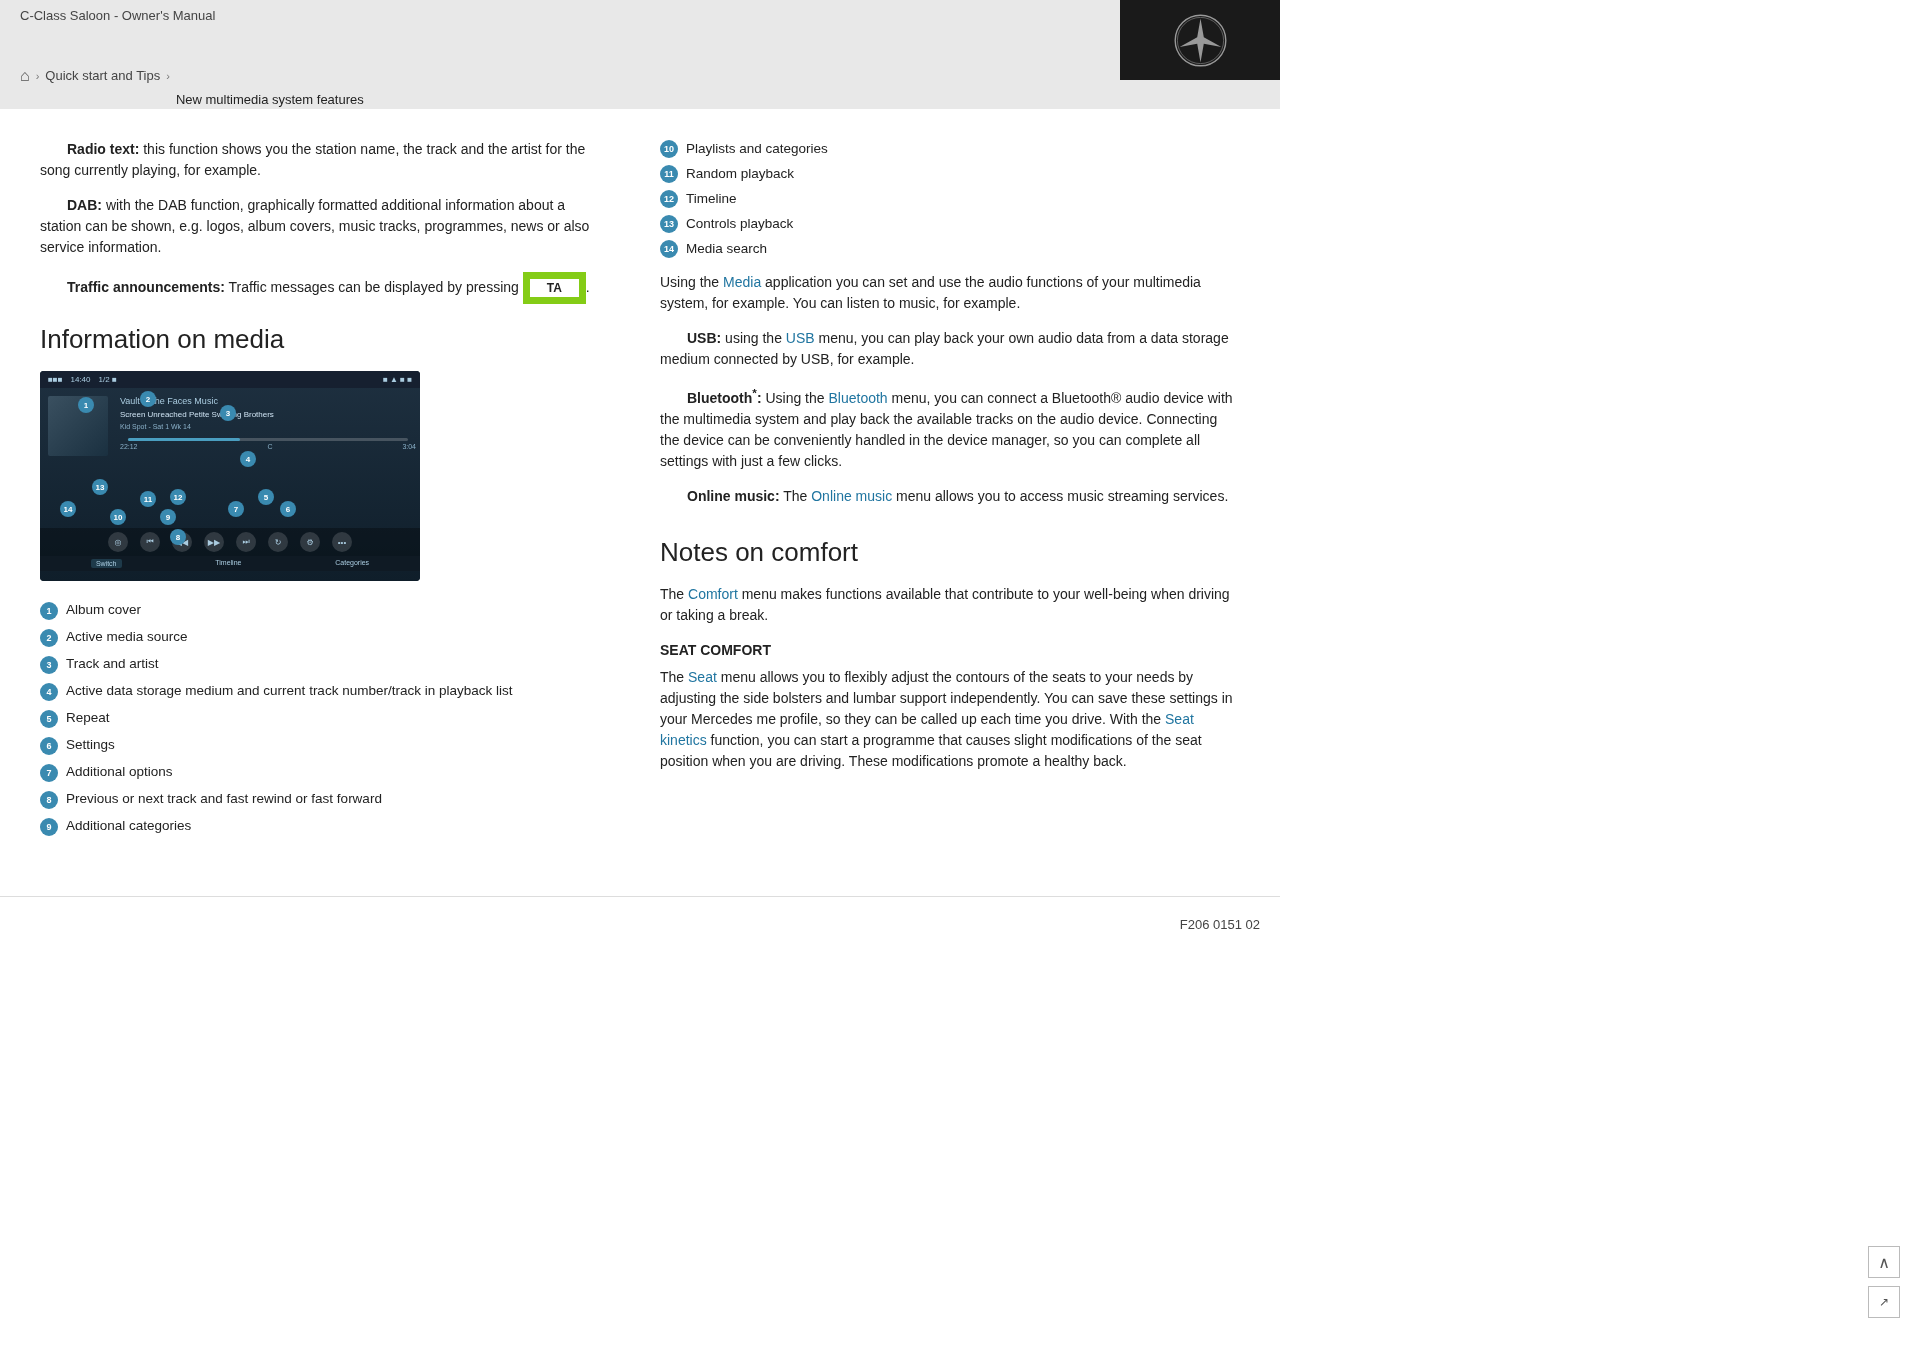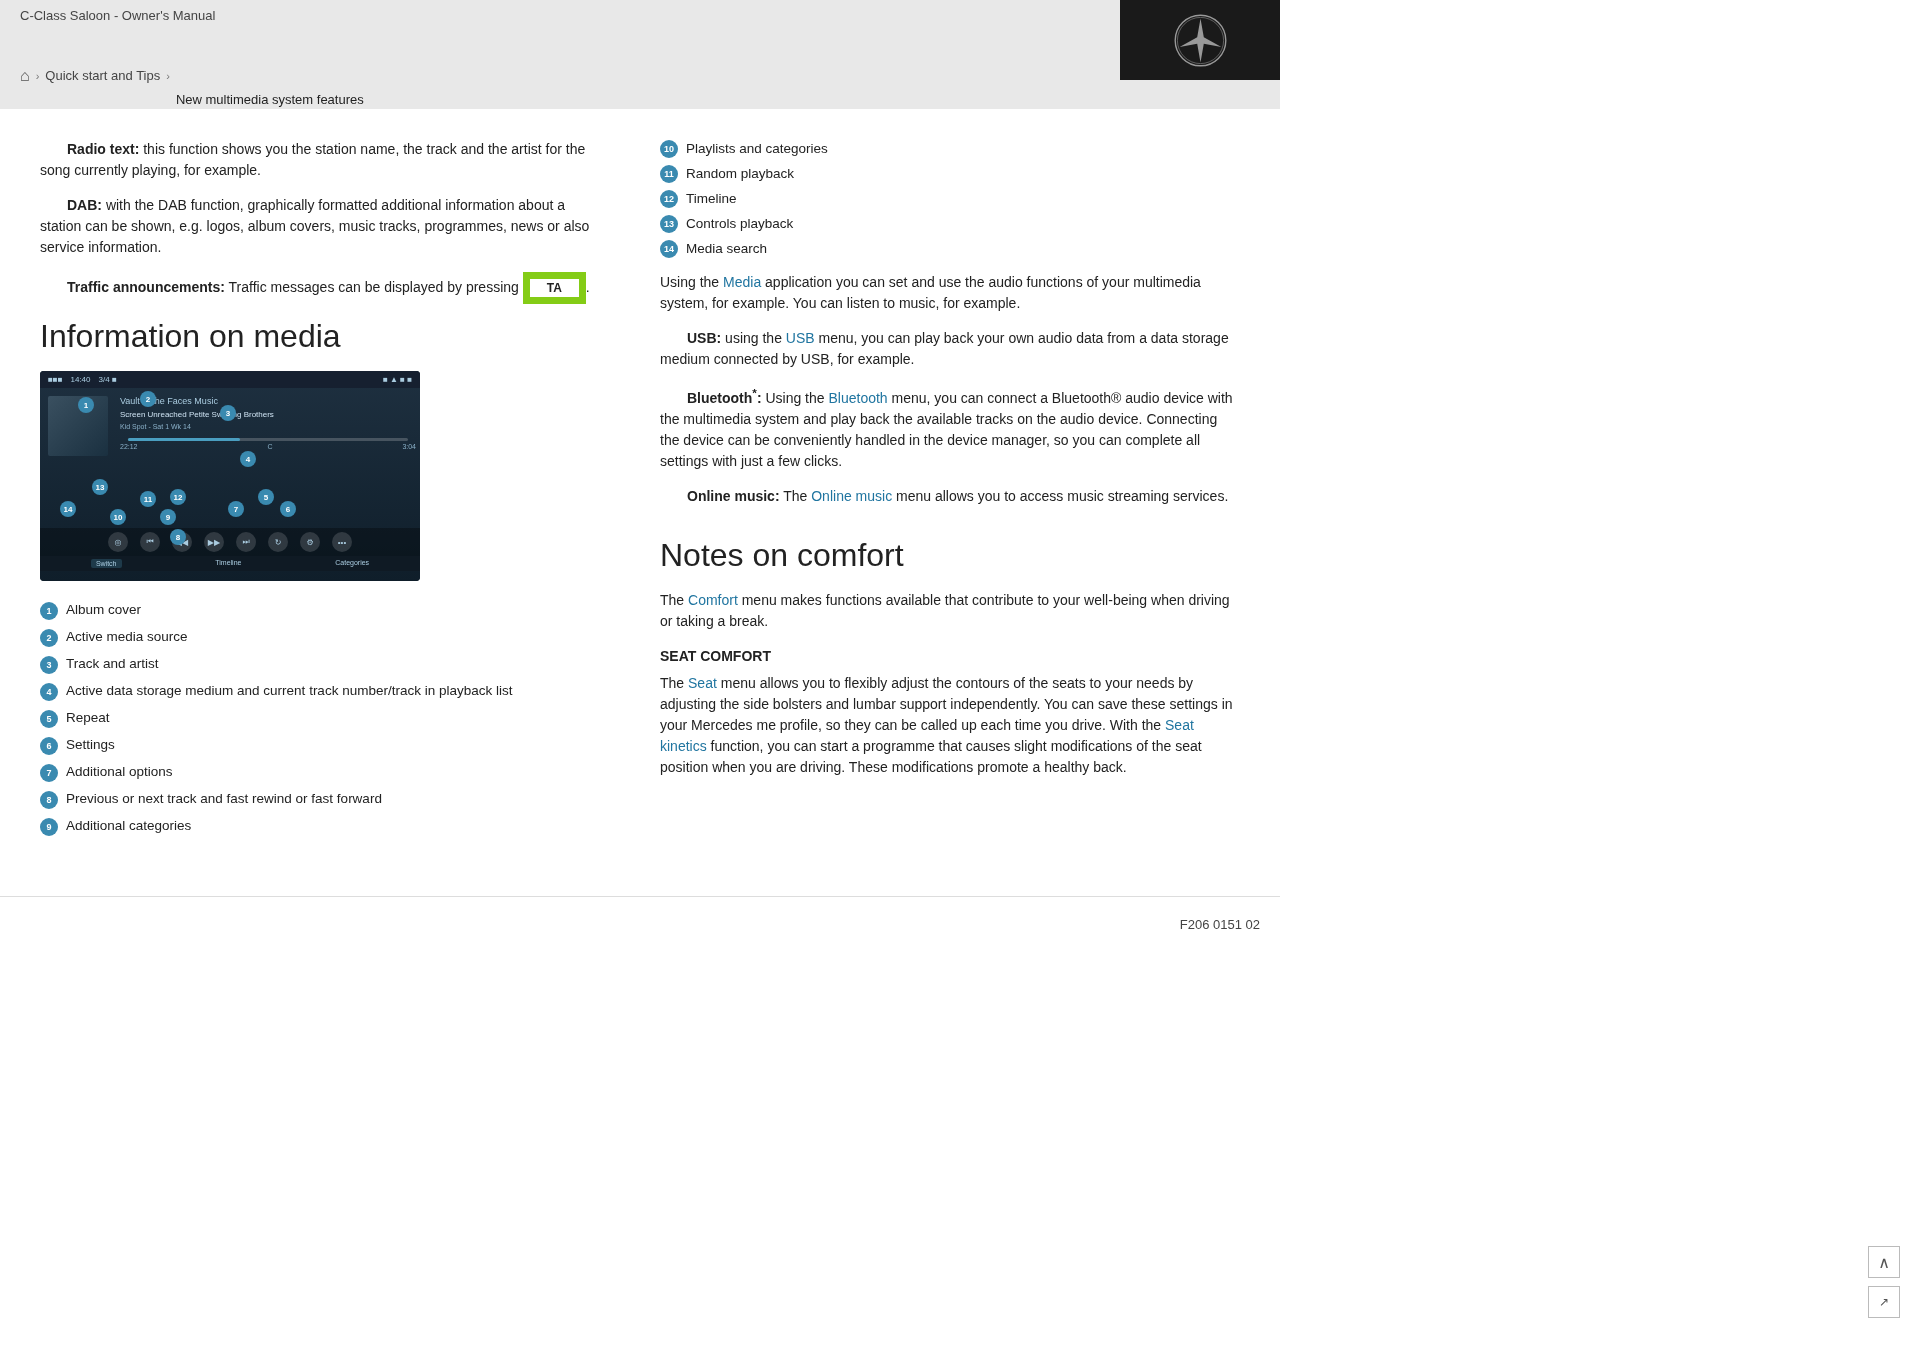--- a/index.html
+++ b/index.html
@@ -66,25 +66,25 @@
     .ta-box {
       display: inline-block;
       border: 7px solid #84cc16;
       padding: 0 17px;
       font-size: 12px;
       font-weight: bold;
     }
 
     
     .section-heading {
-      font-size: 32px;
+      font-size: 26px;
       font-weight: 300;
       color: #222;
       margin-bottom: 16px;
-      margin-top: 14px;
+      margin-top: 20px;
       font-family: Arial, Helvetica, sans-serif;
     }
 
     
     .media-image-container {
       margin-bottom: 20px;
       position: relative;
       width: 380px;
     }
     .media-image {
@@ -306,21 +306,21 @@
     <h2 class="section-heading">Information on media</h2>
 
     <div class="media-image-container">
       <div class="media-image">
         <div class="media-image-inner">
 
           <div class="media-screen-top">
             <div style="display:flex; gap:8px; align-items:center;">
               <span style="color:#aacce0; font-size:8px;">■■■</span>
               <span style="color:#aacce0; font-size:8px;">14:40</span>
-              <span style="color:#aacce0; font-size:8px;">3/4 ■</span>
+              <span style="color:#aacce0; font-size:8px;">1/2 ■</span>
             </div>
             <div style="display:flex; gap:6px; align-items:center;">
               <span style="color:#aacce0; font-size:8px;">■ ▲ ■ ■</span>
             </div>
           </div>
 
           <div class="media-screen-body">
             <div class="media-album-art"></div>
             <div class="media-info">
               <div style="color:#aacce0; font-size:9px; margin-bottom:4px;">Vault of the Faces Music</div>

